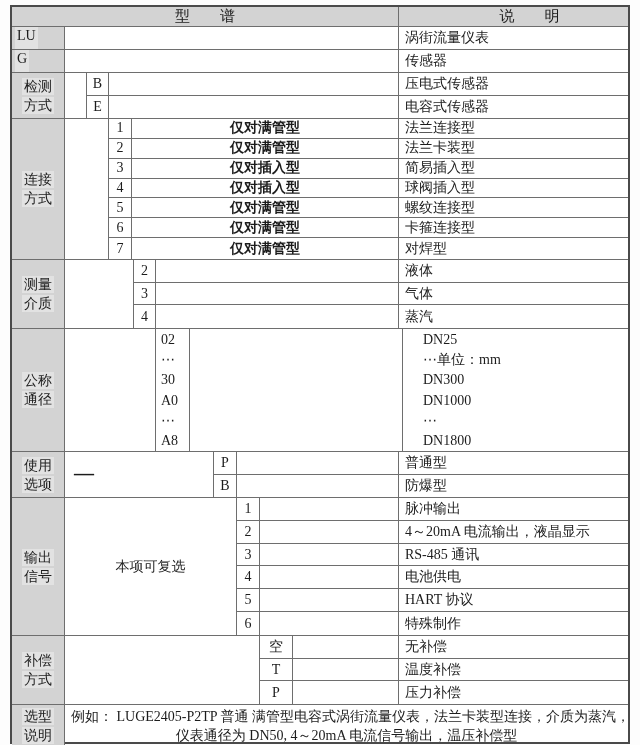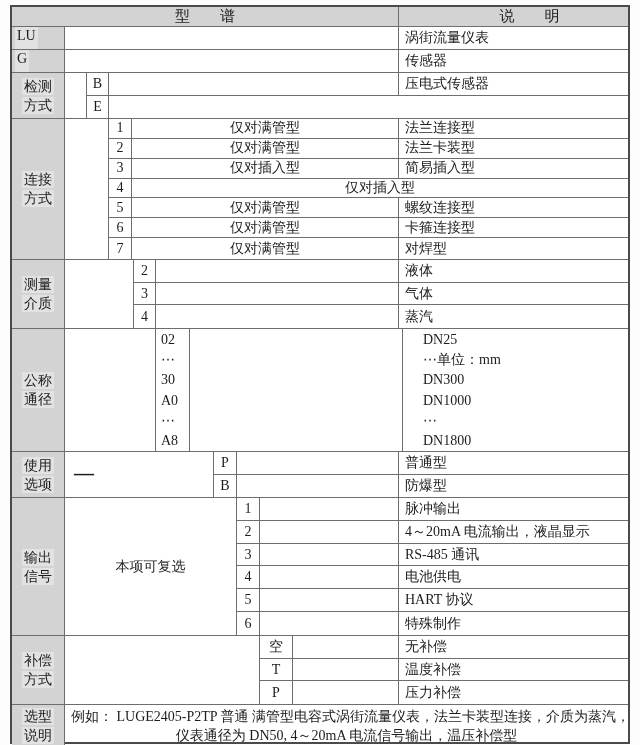--- a/index.html
+++ b/index.html
@@ -12,21 +12,21 @@
   .cell{position:absolute;top:0;bottom:0;box-sizing:border-box;}
   .gray{background:#d3d3d3;}
   .br{border-right:1px solid #6e6e6e;}
   .labelcell{left:0;width:53px;display:flex;flex-direction:column;align-items:center;justify-content:center;gap:2px;}
   .patch{background:#e2e2e2;padding:0 2px;line-height:17px;white-space:nowrap;}
   .rows{position:absolute;top:0;bottom:0;right:0;display:flex;flex-direction:column;}
   .row{display:flex;box-sizing:border-box;border-bottom:1px solid #6e6e6e;align-items:center;}
   .row:last-child{border-bottom:none;}
   .code{box-sizing:border-box;border-right:1px solid #6e6e6e;text-align:center;align-self:stretch;
         display:flex;align-items:center;justify-content:center;}
-  .mid{flex:1;align-self:stretch;display:flex;align-items:center;justify-content:center;}
+  .mid{flex:1;align-self:stretch;display:flex;align-items:center;justify-content:center;font-weight:bold;}
   .desc{width:230px;box-sizing:border-box;border-left:1px solid #6e6e6e;padding-left:6px;
         align-self:stretch;display:flex;align-items:center;}
   .hdr{display:flex;height:100%;justify-content:center;}
   .hcell{flex:1;display:flex;align-items:center;justify-content:center;font-size:15px;}
   .hright{flex:none;width:230px;box-sizing:border-box;border-left:1px solid #6e6e6e;padding-left:32px;}
   .toprow{display:flex;height:100%;}
   .codeL{width:53px;box-sizing:border-box;border-right:1px solid #6e6e6e;display:flex;padding-left:3px;}
   .lines{display:flex;flex-direction:column;justify-content:center;padding-top:1px;}
   .ln{height:20.1px;line-height:20.1px;white-space:nowrap;}
   .dash{font-weight:700;font-size:20px;letter-spacing:-1px;}
@@ -75,20 +75,21 @@
       <div class="cell br" style="left:53px;width:22px"></div>
       <div class="rows" style="left:75px">
         <div class="row" style="height:23px">
           <div class="code" style="width:22px">B</div>
           <div class="mid"></div>
           <div class="desc">压电式传感器</div>
         </div>
         <div class="row" style="height:23px">
           <div class="code" style="width:22px">E</div>
           <div class="mid"></div>
+          <div class="desc">电容式传感器</div>
         </div>
       </div>
     </div>
 
     <div class="sec" style="height:141px">
       <div class="cell labelcell gray br">
         <span class="patch">连接</span>
         <span class="patch">方式</span>
       </div>
       <div class="cell br" style="left:53px;width:44px"></div>
@@ -104,20 +105,21 @@
           <div class="desc">法兰卡装型</div>
         </div>
         <div class="row" style="height:20px">
           <div class="code" style="width:23px">3</div>
           <div class="mid">仅对插入型</div>
           <div class="desc">简易插入型</div>
         </div>
         <div class="row" style="height:20px">
           <div class="code" style="width:23px">4</div>
           <div class="mid">仅对插入型</div>
+          <div class="desc">球阀插入型</div>
         </div>
         <div class="row" style="height:20px">
           <div class="code" style="width:23px">5</div>
           <div class="mid">仅对满管型</div>
           <div class="desc">螺纹连接型</div>
         </div>
         <div class="row" style="height:20px">
           <div class="code" style="width:23px">6</div>
           <div class="mid">仅对满管型</div>
           <div class="desc">卡箍连接型</div>

